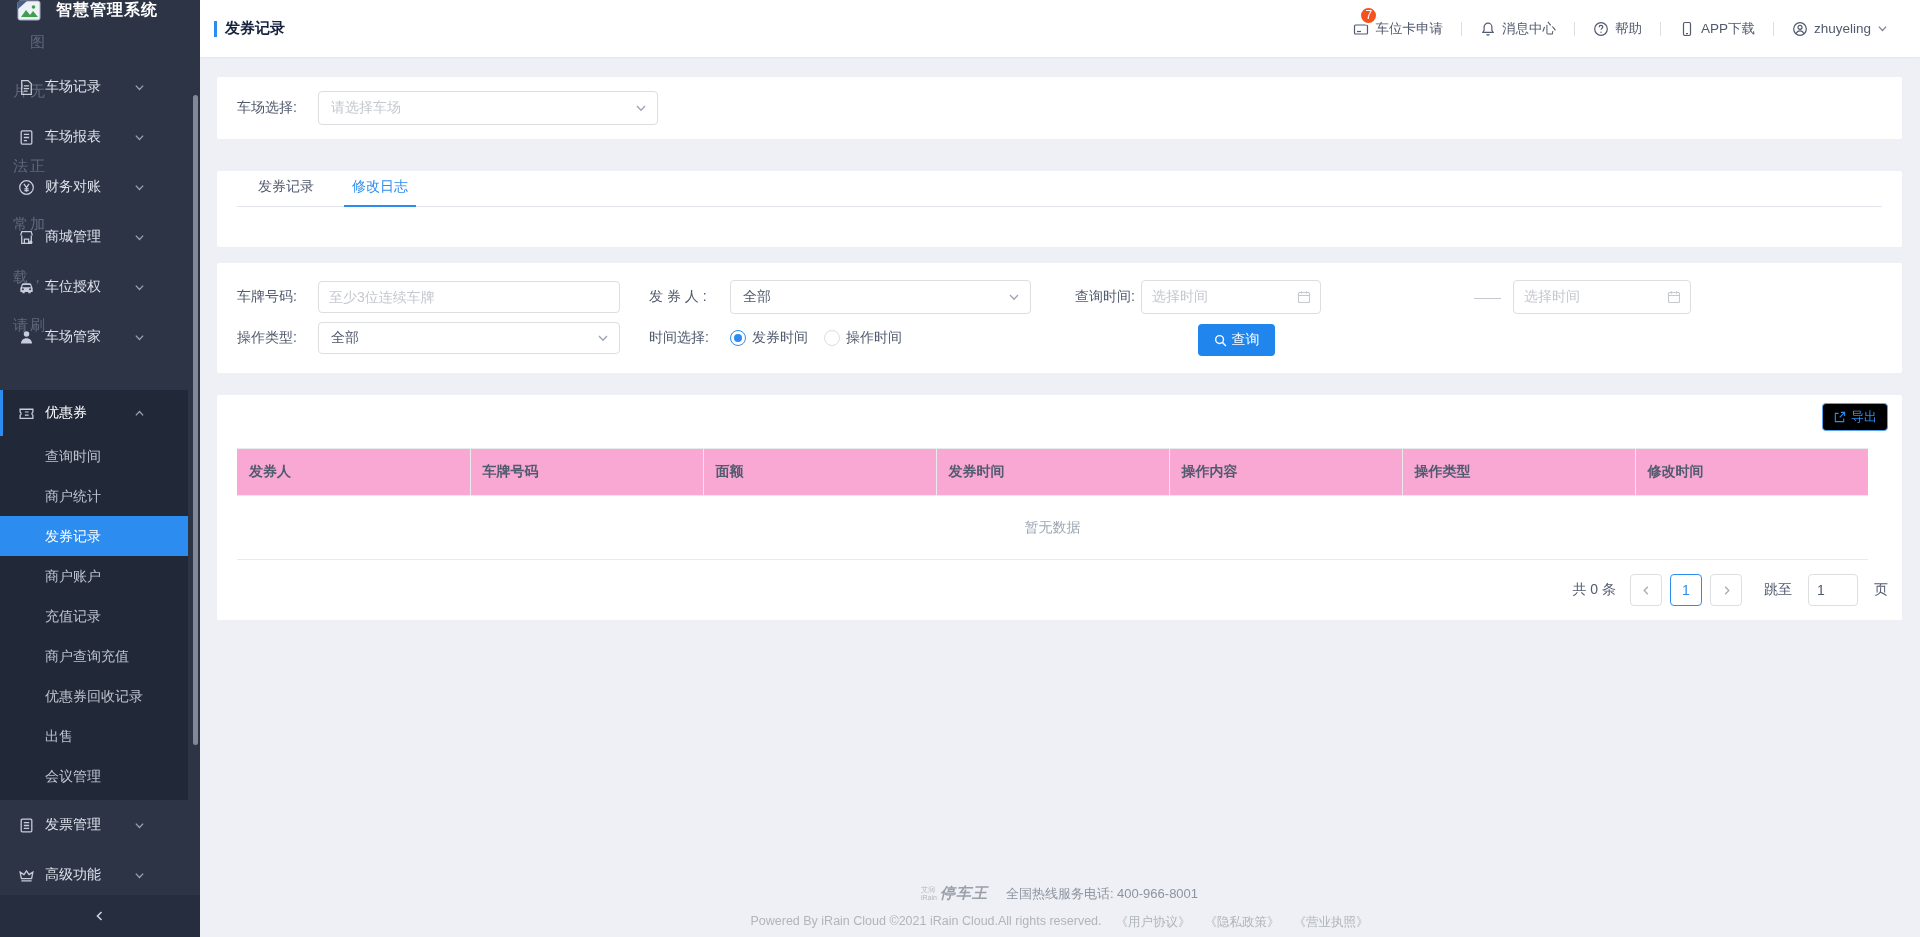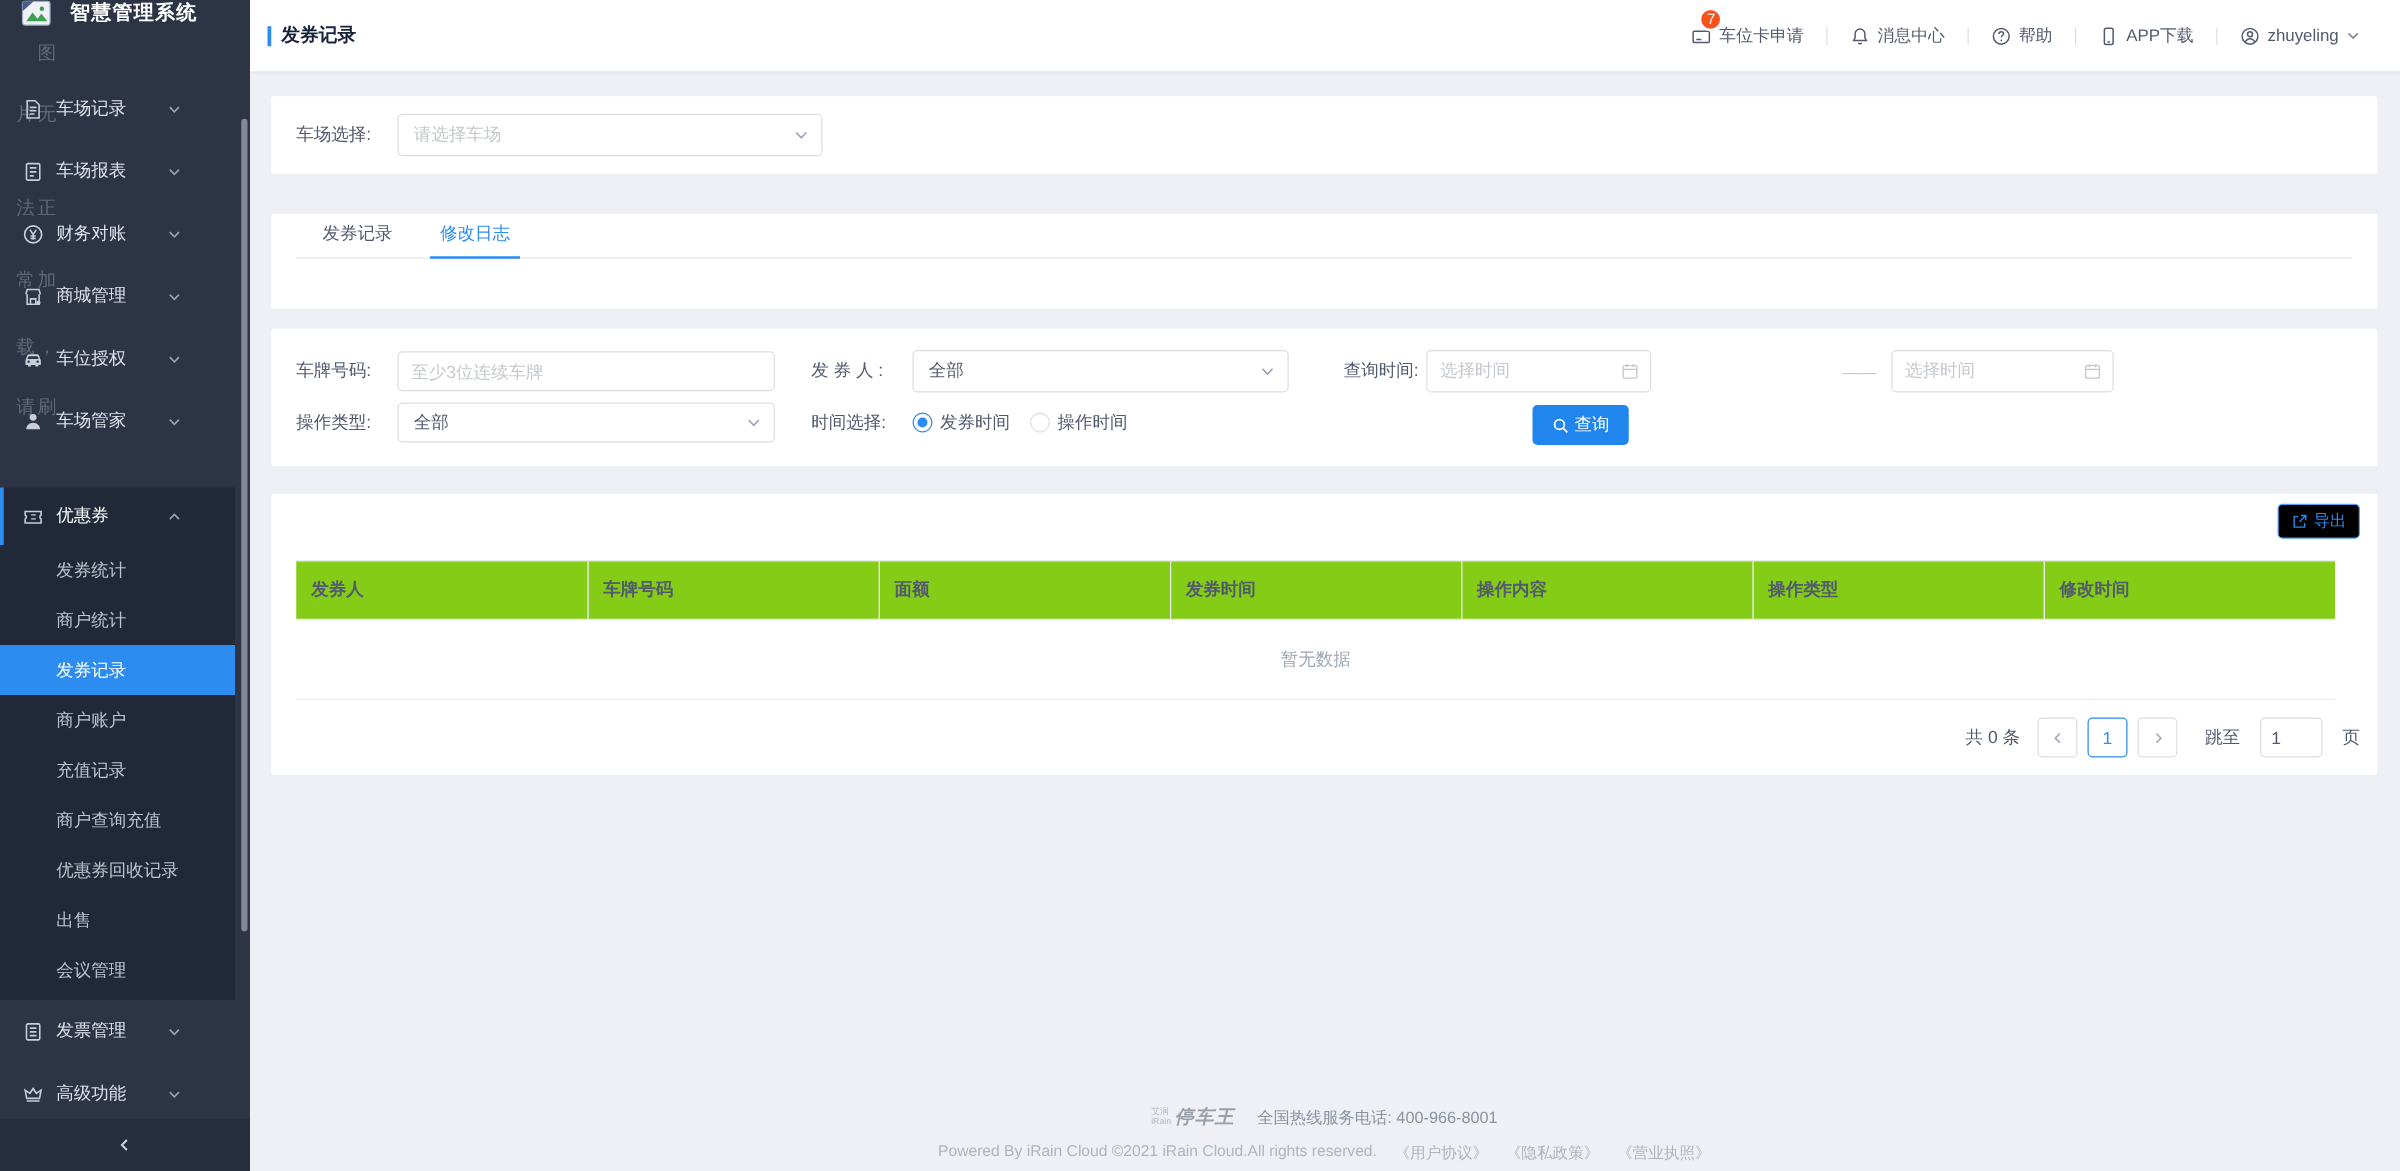--- a/index.html
+++ b/index.html
@@ -58,29 +58,29 @@
   .inp::placeholder { color:#c5c8ce; }
   .w302 { width:302px; } .w301 { width:301px; height:34px; }
   .lbl2 { margin-left:29px; width:68px; } .lbl3 { margin-left:44px; width:66px; }
   .date-box { width:180px; height:32px; border:1px solid #dcdee2; border-radius:4px; display:flex; align-items:center; padding:16px 10px; cursor:pointer; color:#c5c8ce; position:relative; }
   .date-box .cal { position:absolute; right:9px; width:14px; height:14px; color:#c5c8ce; }
   .range-dash { margin-left:151px; width:30px; color:#c5c8ce; text-align:center; letter-spacing:-1px; }
   .radio-item { display:flex; align-items:center; margin-right:16px; cursor:pointer; }
   .radio { width:16px; height:16px; border-radius:50%; border:1px solid #dcdee2; margin-right:6px; position:relative; background:#fff; }
   .radio.on { border-color:#2d8cf0; }
   .radio.on::after { content:""; position:absolute; left:3px; top:3px; width:8px; height:8px; border-radius:50%; background:#2d8cf0; }
-  .btn-primary { position:absolute; left:981px; top:61px; height:32px; width:77px; background:#2086ee; border:none; border-radius:4px; color:#fff; font-size:14px; display:flex; align-items:center; justify-content:center; cursor:pointer; font-family:inherit;margin-left:28px; }
+  .btn-primary { position:absolute; left:981px; top:61px; height:32px; width:77px; background:#2086ee; border:none; border-radius:4px; color:#fff; font-size:14px; display:flex; align-items:center; justify-content:center; cursor:pointer; font-family:inherit; }
   .btn-primary .ic { width:13px; height:13px; margin-right:5px; color:#fff; }
 
   .card4 { height:225px; padding:8px 14px 0 20px; display:flex; flex-direction:column; }
   .exp-row { display:flex; justify-content:flex-end; margin-bottom:17px; }
   .btn-export { height:28px; padding:0 10px; background:#000000; border:1px solid #57a3f3; border-radius:4px; color:#2d8cf0; font-size:13px; display:flex; align-items:center; cursor:pointer; font-family:inherit; }
   .btn-export .ic { width:13px; height:13px; margin-right:5px; }
   table.grid { width:1631px; border-collapse:collapse; table-layout:fixed; }
-  .grid th { background:#84cc16; border:1px solid #e8eaec; border-left:none; height:39px; text-align:left; padding:14px 12px; color:#515a6e; font-size:14px; font-weight:bold; }
+  .grid th { background:#f9a8d4; border:1px solid #e8eaec; border-left:none; height:39px; text-align:left; padding:14px 12px; color:#515a6e; font-size:14px; font-weight:bold; }
   .grid th:first-child { border-left:1px solid transparent; border-left:none; }
   .grid th { border-right:1px solid #e8eaec; }
   .grid th:last-child { border-right:none; }
   .grid thead tr { border-top:1px solid #e8eaec; }
   .empty-row { width:1631px; height:64px; border-bottom:1px solid #e8eaec; display:flex; align-items:center; justify-content:center; color:#9ea7b4; }
   .pag { display:flex; align-items:center; justify-content:flex-end; margin-top:14px; gap:8px; }
   .pag .total { margin-right:6px; color:#515a6e; }
   .pbtn { width:32px; height:32px; border:1px solid #dcdee2; border-radius:4px; background:#fff; display:flex; align-items:center; justify-content:center; color:#a6aebc; cursor:pointer; }
   .pbtn.cur { border-color:#2d8cf0; color:#2d8cf0; font-size:14px; }
   .pbtn .ic { width:11px; height:11px; }
@@ -184,21 +184,21 @@
         <span class="bar"></span>
         <svg class="ic" viewBox="0 0 16 16" fill="none" stroke="currentColor" stroke-width="1.2">
             <path d="M2 4h12v2.6a1.7 1.7 0 0 0 0 3V12.6H2V9.6a1.7 1.7 0 0 0 0-3z"></path>
             <path d="M6.5 6.5h3.5M6.5 9.5h3.5" stroke-width="1"></path>
           </svg>
         <span class="lbl">优惠券</span>
         <svg class="chev" viewBox="0 0 12 12" fill="none" stroke="currentColor" stroke-width="1.4">
             <polyline points="2,8 6,3.8 10,8"></polyline>
           </svg>
       </div>
-      <div class="smi">发券统计</div>
+      <div class="smi">查询时间</div>
       <div class="smi">商户统计</div>
       <div class="smi sel">发券记录</div>
       <div class="smi">商户账户</div>
       <div class="smi">充值记录</div>
       <div class="smi">商户查询充值</div>
       <div class="smi">优惠券回收记录</div>
       <div class="smi">出售</div>
       <div class="smi">会议管理</div>
     </div>
 

